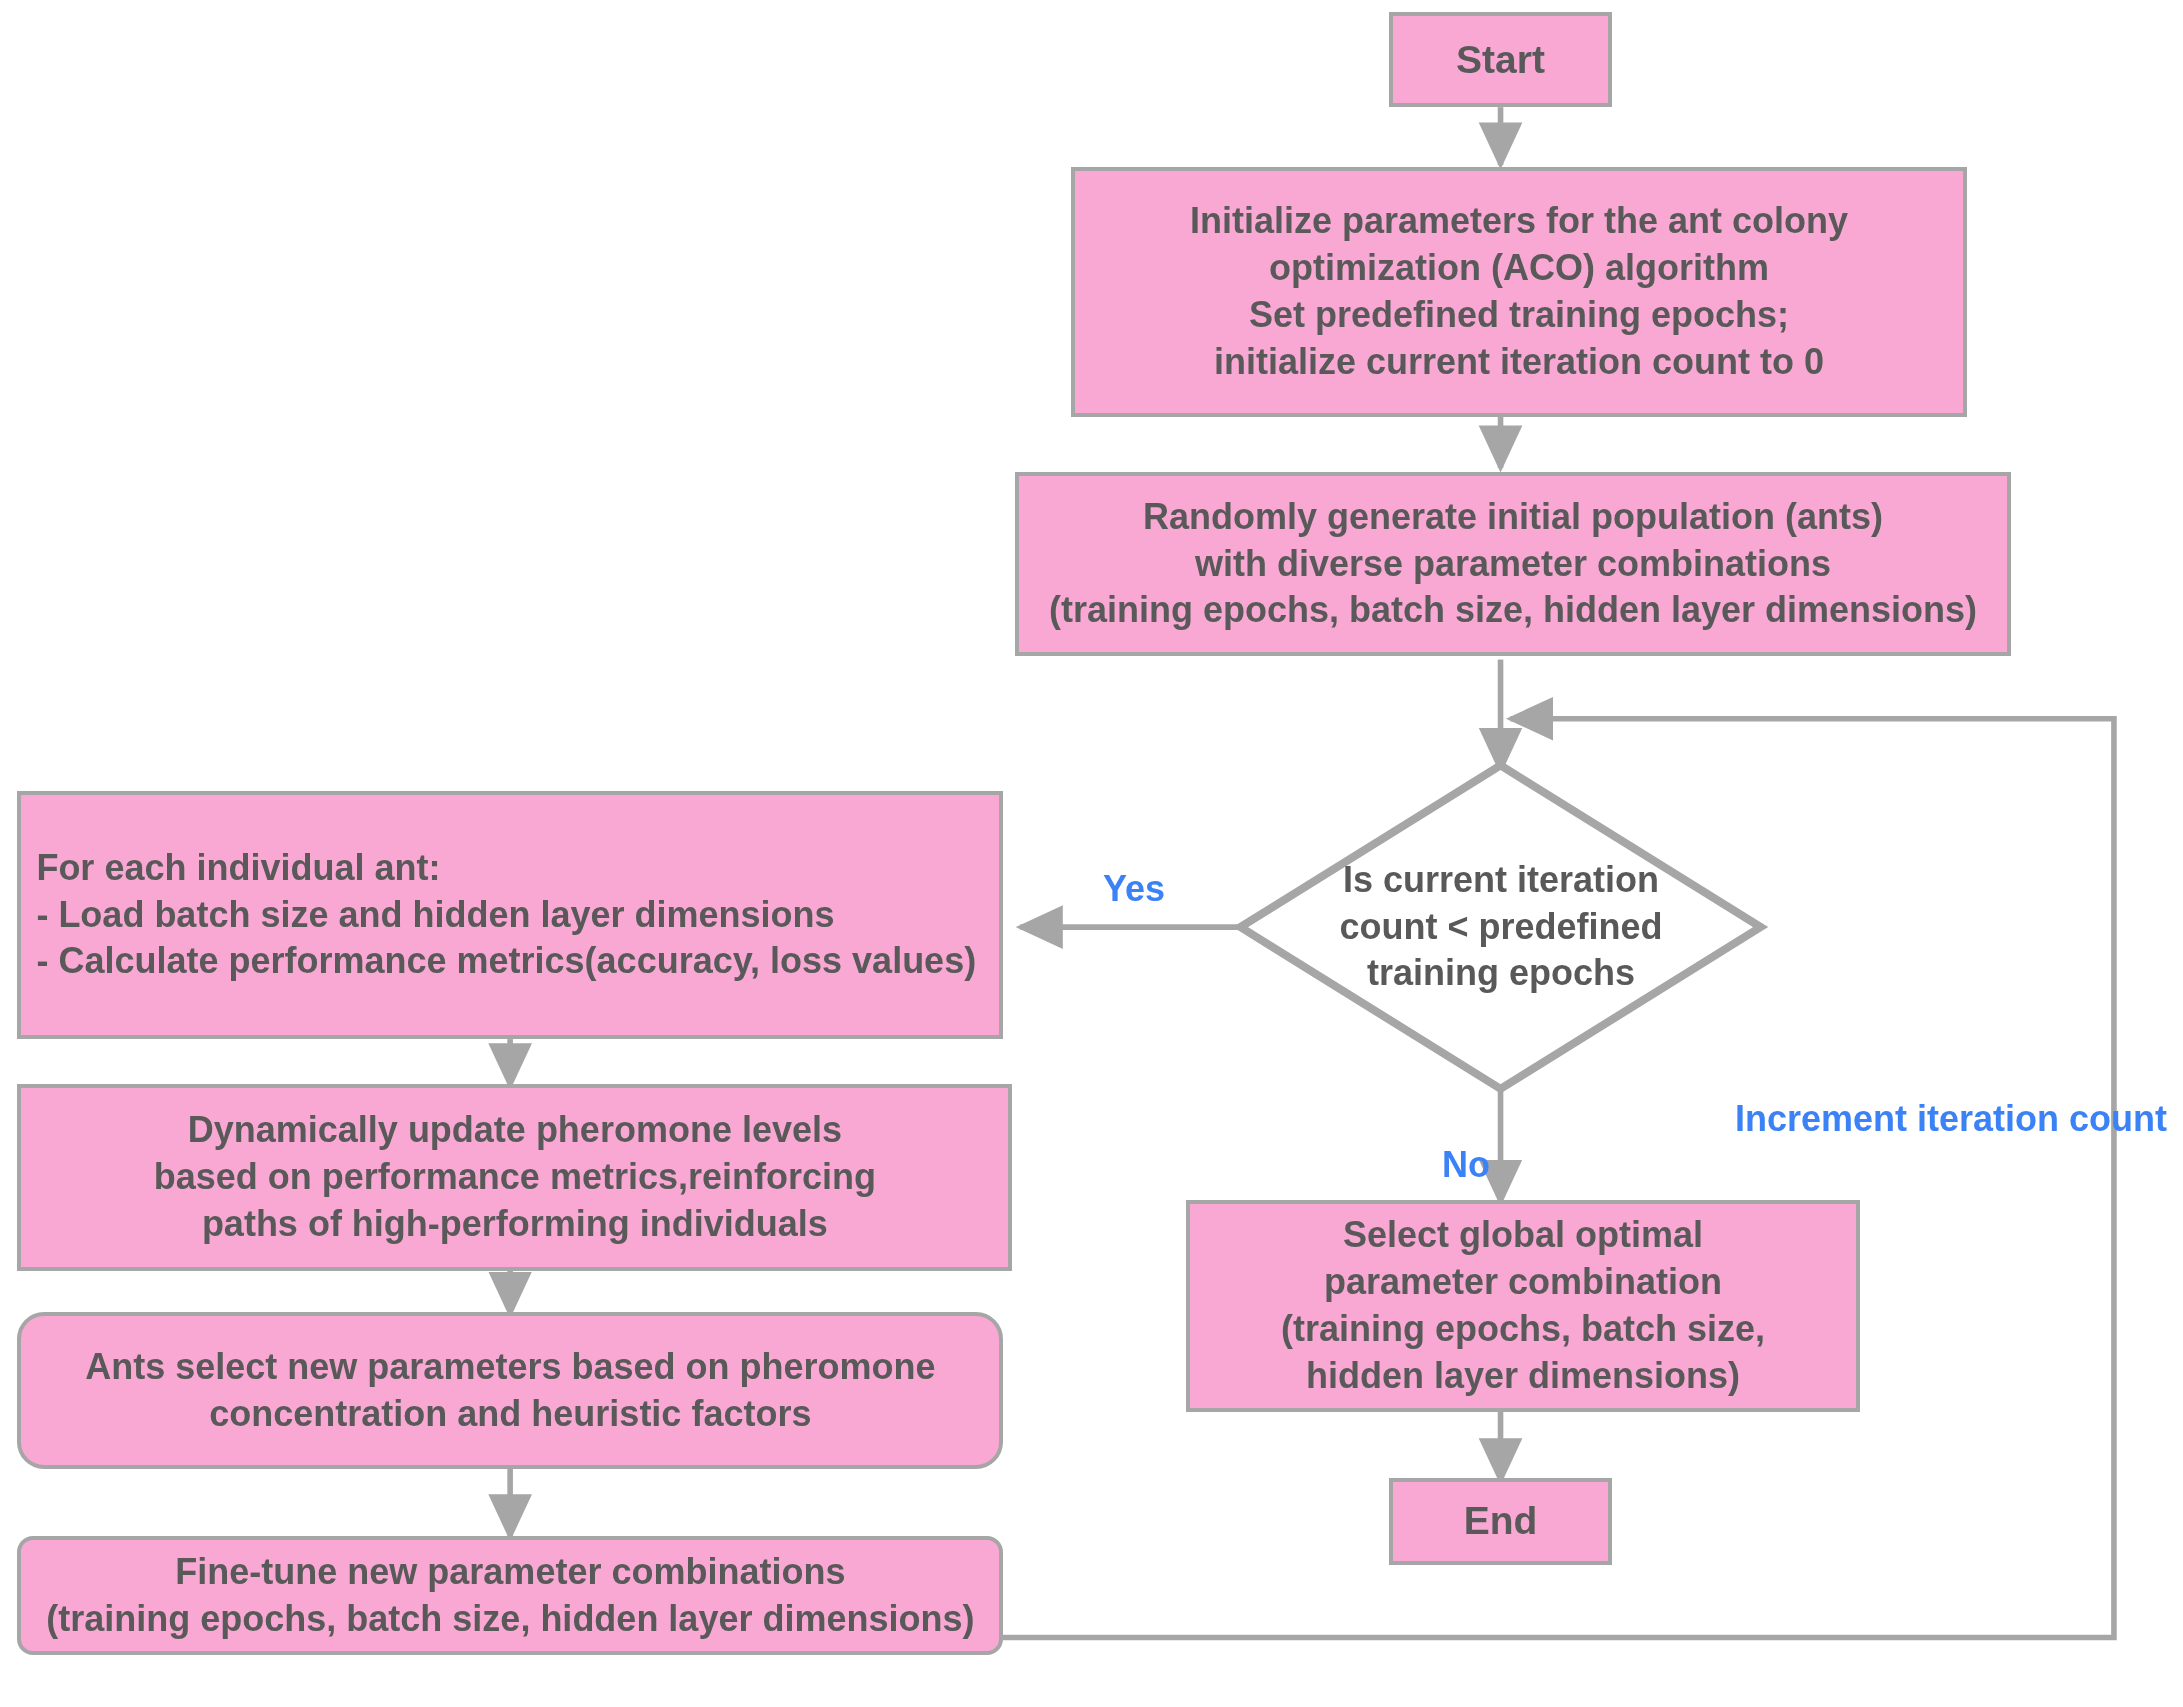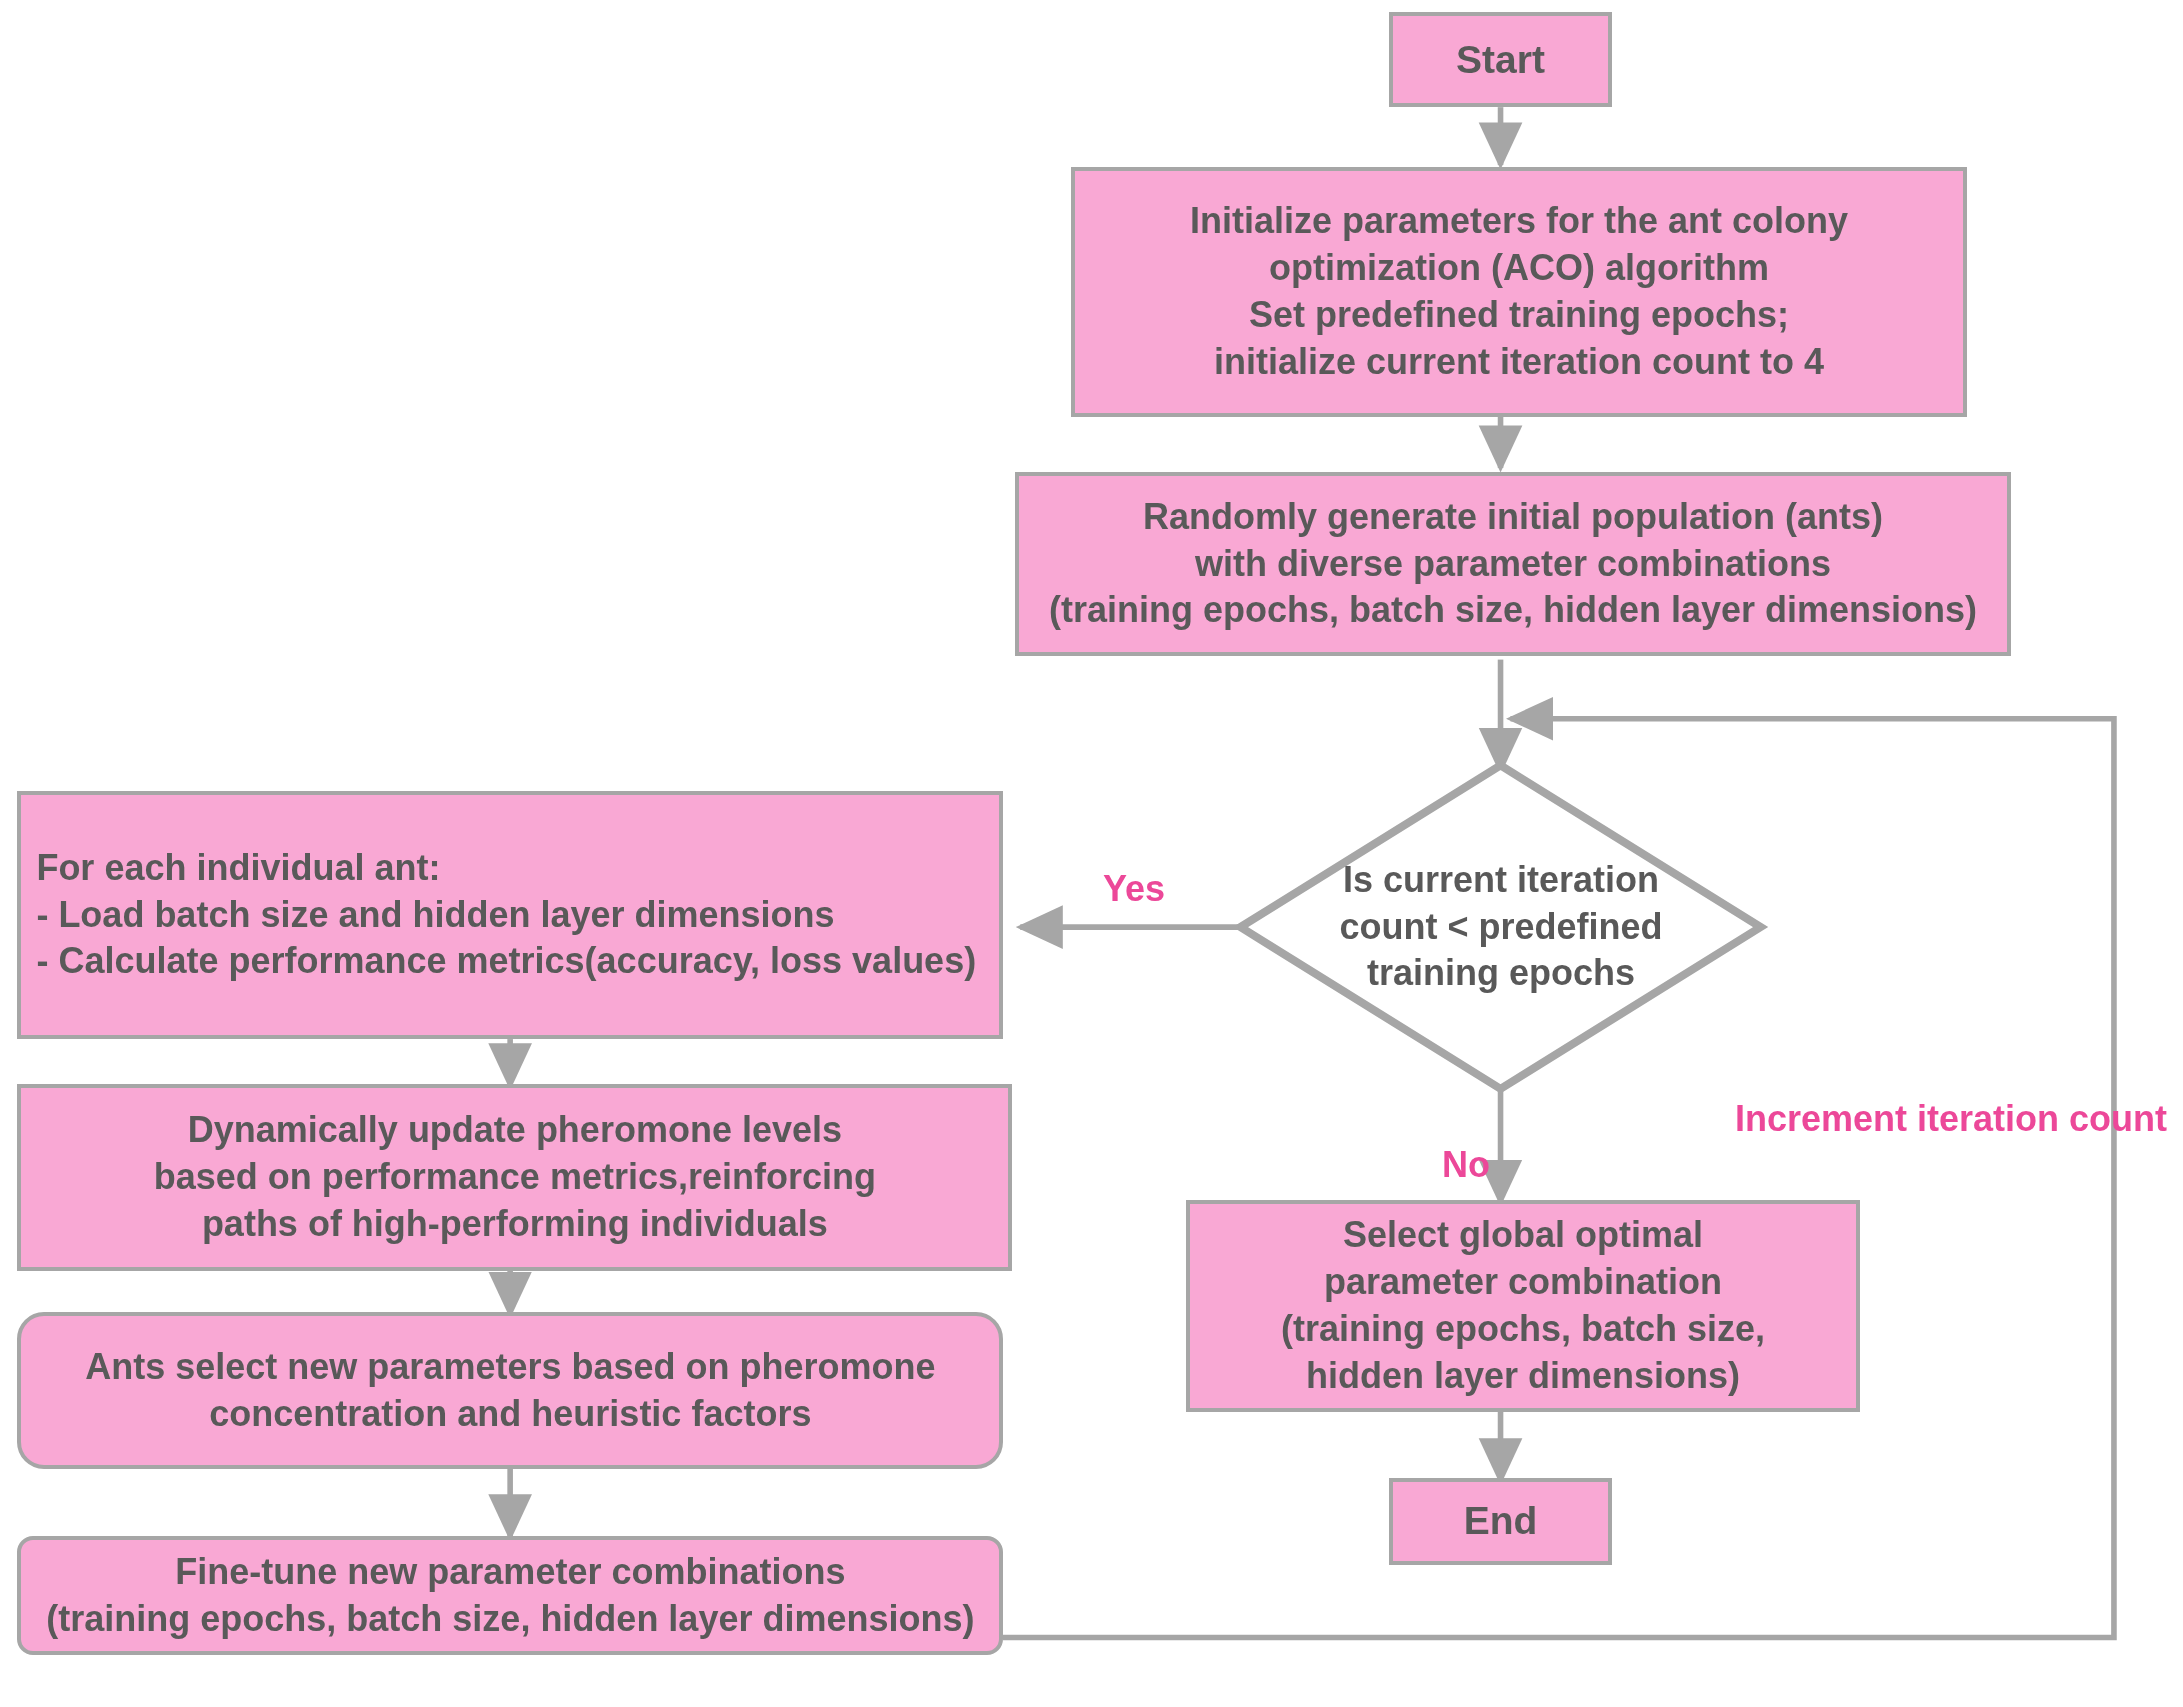--- a/index.html
+++ b/index.html
@@ -57,21 +57,21 @@
     font-size: 36px;
     line-height: 1.30;
     text-align: center;
     white-space: pre-line;
     display: flex;
     align-items: center;
     justify-content: center;
   }
   .edge-label {
     position: absolute;
-    color: #ec4899;
+    color: #3b82f6;
     font-weight: bold;
     font-size: 36px;
     white-space: nowrap;
   }
 </style>
 </head>
 <body>
 
 <div id="canvas">
 
@@ -125,21 +125,21 @@
     <g>
       <line x1="2412" y1="2268" x2="2412" y2="2380" stroke="#a6a6a6" stroke-width="9" marker-end="url(#arrow)"></line>
     </g>
   </svg>
 
   <div class="node terminal" style="left:1389px; top:12.4px; width:223px; height:95px;">Start</div>
 
   <div class="node process" style="left:1071px; top:167px; width:896px; height:250px;">Initialize parameters for the ant colony
 optimization (ACO) algorithm
 Set predefined training epochs;
-initialize current iteration count to 4</div>
+initialize current iteration count to 0</div>
 
   <div class="node process" style="left:1015px; top:472px; width:996px; height:184px;">Randomly generate initial population (ants)
 with diverse parameter combinations
 (training epochs, batch size, hidden layer dimensions)</div>
 
   <div class="diamond-label" style="left:1283px; top:843px; width:436px; height:168px;">Is current iteration
 count &lt;  predefined
 training epochs</div>
 
   <div class="edge-label" style="left:1103px; top:868px;">Yes</div>

